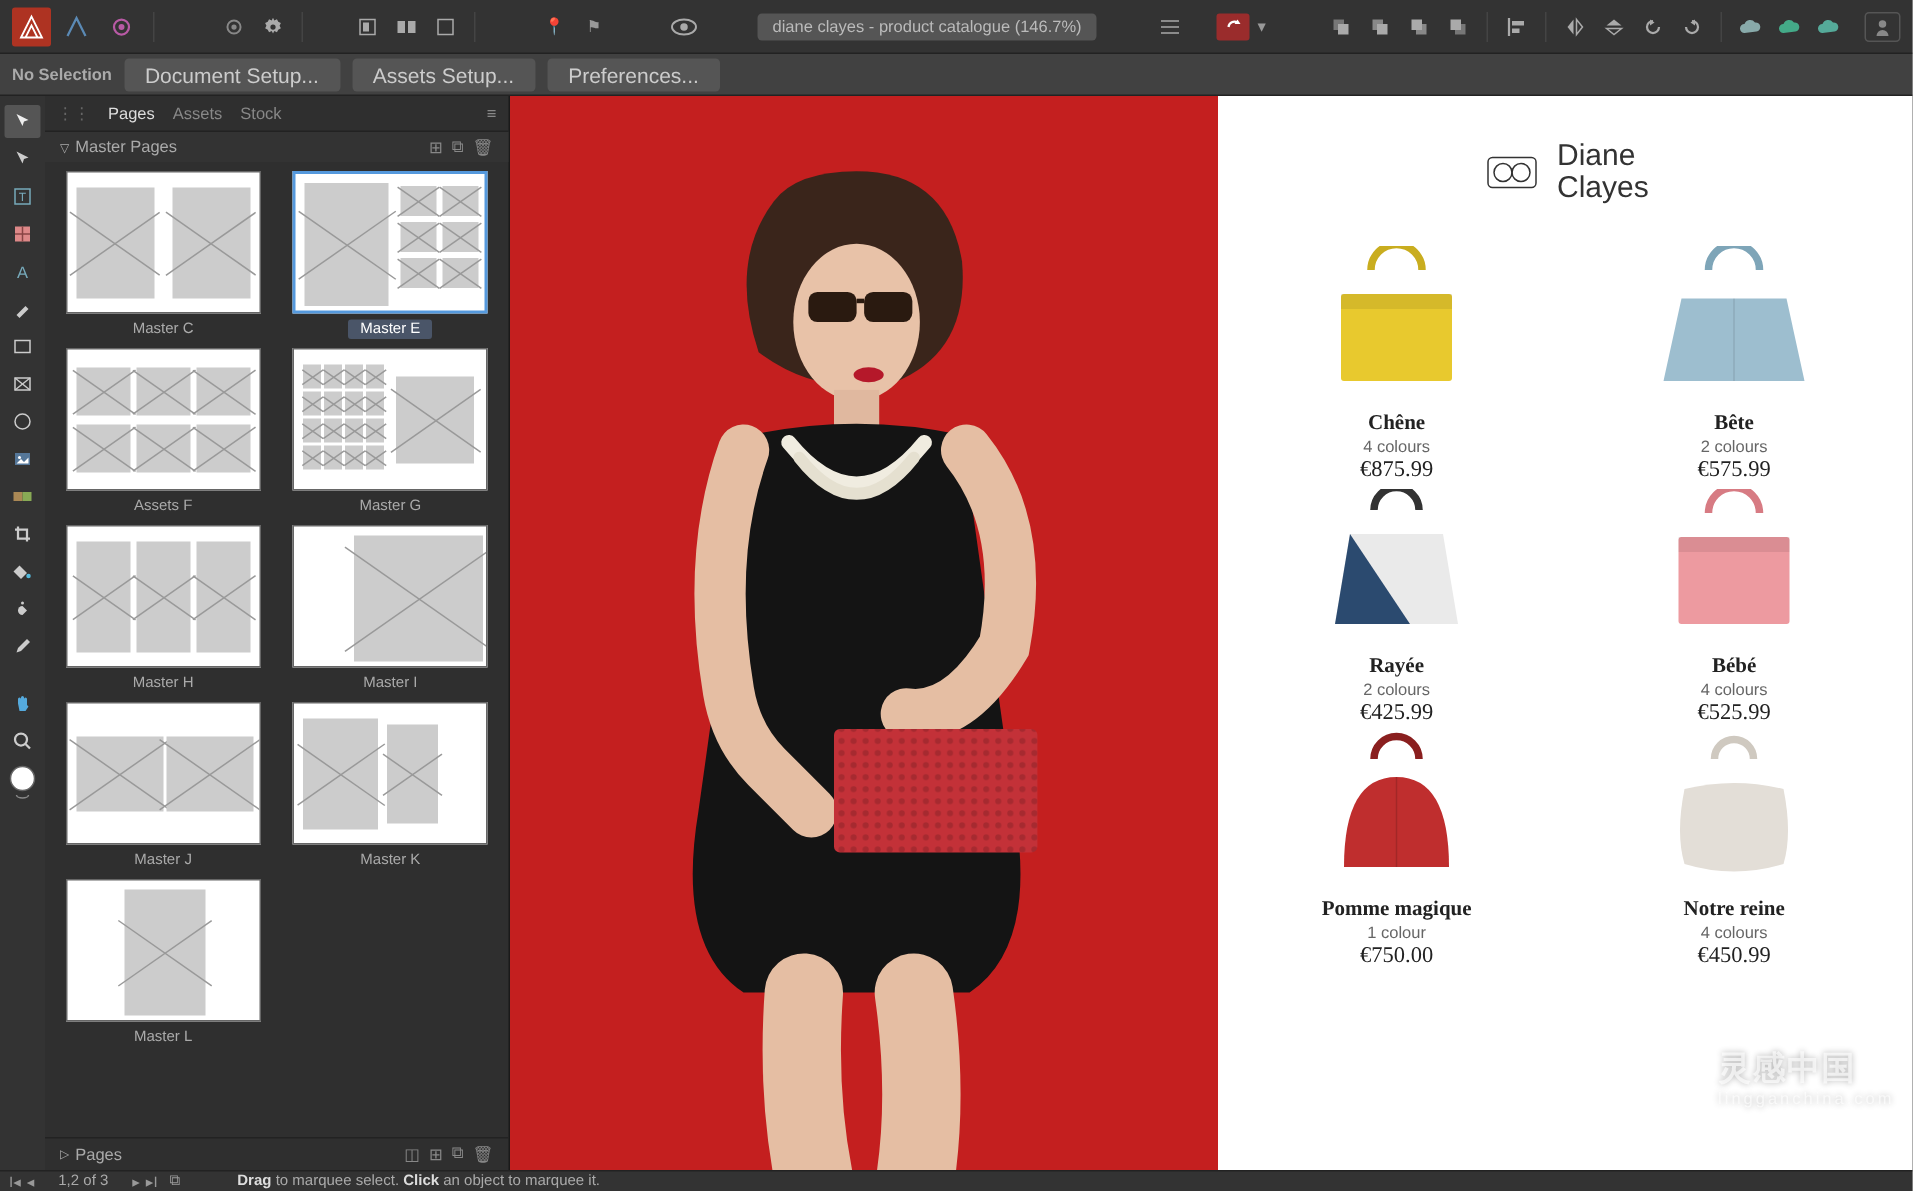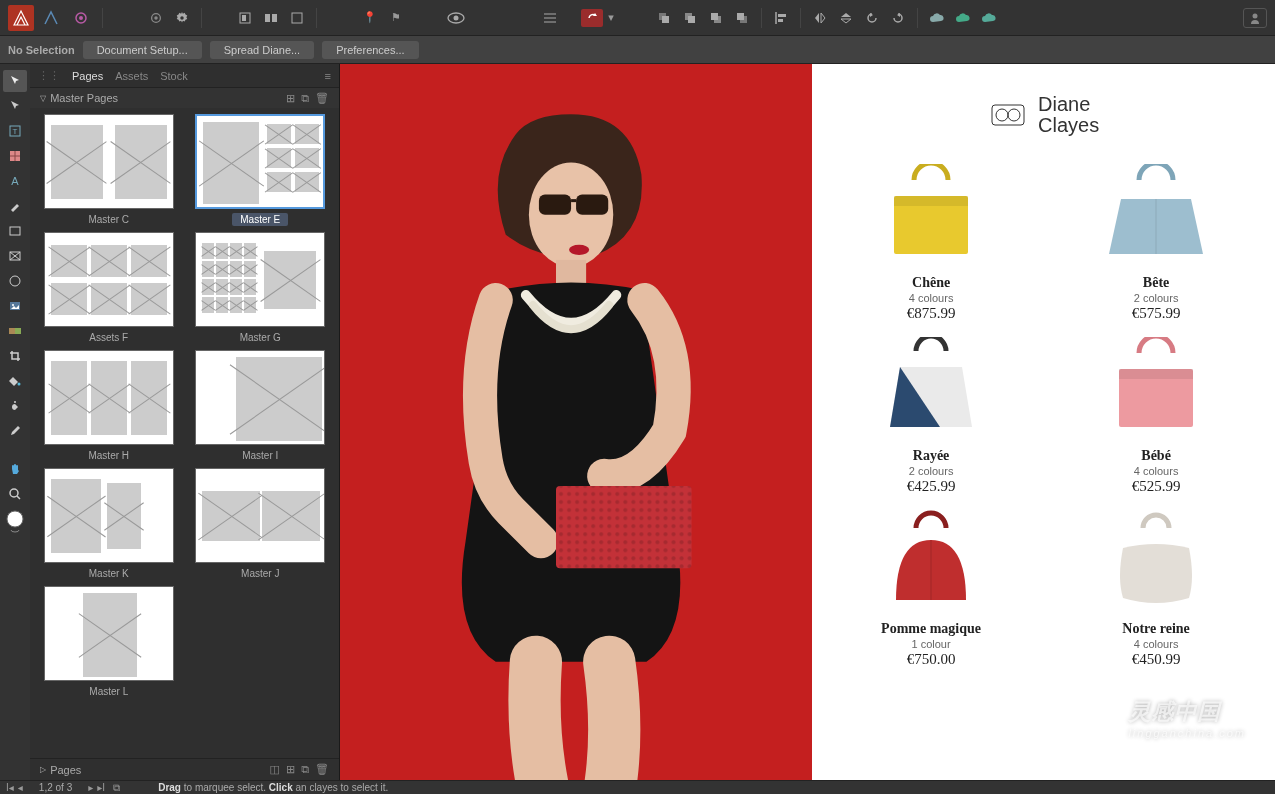--- a/index.html
+++ b/index.html
@@ -12,21 +12,21 @@
 .tb-icon { width: 22px; height: 22px; display: flex; align-items: center; justify-content: center; color: #999; cursor: pointer; border-radius: 3px; }
 .tb-sep { width: 1px; height: 20px; background: #444; margin: 0 4px; }
 .doc-title { background: #555; padding: 3px 10px; border-radius: 3px; font-size: 11px; color: #bbb; margin: 0 auto; }
 .tb-red { background: #9a2c2c; color: #fff; width: 22px; height: 18px; border-radius: 2px; display:flex; align-items:center; justify-content:center; }
 .spacer { flex: 1; }
 .user-badge { width: 24px; height: 20px; border: 1px solid #555; border-radius: 3px; display:flex; align-items:center; justify-content:center; }
 
 
 .ctx-toolbar { height: 28px; background: #414141; display: flex; align-items: center; padding: 0 8px; gap: 8px; font-size: 11px; border-bottom: 1px solid #222; }
 .ctx-label { color: #aaa; font-weight: bold; }
-.ctx-btn { background: #555; padding: 3px 14px; border-radius: 3px; color: #ccc; cursor: pointer; font-size:11px; }
+.ctx-btn { background: #555; padding: 3px 14px; border-radius: 3px; color: #ccc; cursor: pointer; font-size:14px; }
 
 
 .main { display: flex; height: 716px; }
 .left-tools { width: 30px; background: #333; display: flex; flex-direction: column; align-items: center; padding-top: 6px; gap: 3px; }
 .tool { width: 24px; height: 22px; display: flex; align-items: center; justify-content: center; color: #ccc; cursor: pointer; border-radius: 2px; }
 .tool.sel { background: #555; }
 
 .pages-panel { width: 310px; background: #2f2f2f; display: flex; flex-direction: column; border-right: 1px solid #1a1a1a; }
 .panel-tabs { height: 24px; display: flex; align-items: center; padding: 0 8px; gap: 12px; font-size: 11px; border-bottom: 1px solid #222; }
 .ptab { color: #888; cursor: pointer; }
@@ -55,37 +55,37 @@
 
 .canvas { flex: 1; background: #444; display: flex; overflow: hidden; }
 .spread { background: #fff; display: flex; width: 100%; }
 .page-left { width: 50.5%; background: #c12020; position: relative; overflow: hidden; }
 .page-right { width: 49.5%; background: #fff; padding: 30px 20px 10px; display: flex; flex-direction: column; align-items: center; }
 
 .brand { display: flex; align-items: center; gap: 10px; margin-bottom: 28px; }
 .brand-mark { width: 40px; height: 28px; }
 .brand-text { font-family: Georgia, serif; font-size: 20px; line-height: 1.05; color: #333; }
 
-.products { display: grid; grid-template-columns: 1fr 1fr; gap: 15px 50px; width: 100%; max-width: 400px; }
+.products { display: grid; grid-template-columns: 1fr 1fr; gap: 4px 50px; width: 100%; max-width: 400px; }
 .product { text-align: center; }
 .bag-img { width: 110px; height: 105px; margin: 0 auto 6px; position: relative; }
 .pname { font-family: Georgia, serif; font-weight: bold; font-size: 14px; color: #222; }
 .pcolours { font-size: 11px; color: #666; margin: 1px 0; }
 .pprice { font-family: Georgia, serif; font-size: 15px; color: #222; }
 
 
 .model { position: absolute; width: 100%; height: 100%; }
 
 
 .status-bar { position: absolute; bottom: 0; left: 0; right: 0; height: 14px; background: #333; display: flex; align-items: center; padding: 0 6px; font-size: 10px; color: #aaa; gap: 8px; border-top: 1px solid #222; }
 .sb-nav { display: flex; gap: 4px; align-items: center; }
 .sb-btn { cursor: pointer; color: #999; }
 .sb-hint b { color: #ddd; }
 
-.watermark { position: absolute; right: 29px; bottom: 55px; color: rgba(255,255,255,0.65); font-size: 22px; font-weight: bold; font-style: italic; letter-spacing: 1px; text-shadow: 0 0 4px rgba(0,0,0,0.3); pointer-events:none; }
+.watermark { position: absolute; right: 12px; bottom: 55px; color: rgba(255,255,255,0.65); font-size: 22px; font-weight: bold; letter-spacing: 1px; text-shadow: 0 0 4px rgba(0,0,0,0.3); pointer-events:none; }
 .watermark .sub { font-size: 11px; display: block; letter-spacing: 2px; font-weight: normal; }
 
 svg { display: block; }
 </style>
 </head>
 <body>
 
 <div class="top-toolbar">
   <div class="app-tab active">
       <svg width="18" height="18" viewBox="0 0 18 18">
@@ -141,20 +141,21 @@
   <div class="tb-icon">📍</div>
   <div class="tb-icon">⚑</div>
   <div style="width:30px"></div>
   <div class="tb-icon">
       <svg width="18" height="12" viewBox="0 0 18 12">
         <ellipse cx="9" cy="6" rx="8" ry="5" fill="none" stroke="#aaa" stroke-width="1.3"></ellipse>
         <circle cx="9" cy="6" r="2.5" fill="#aaa"></circle>
       </svg>
     </div>
   <div style="width:30px"></div>
+  <div class="doc-title">diane clayes - product catalogue (146.7%)</div>
   <div style="width:30px"></div>
   <div class="tb-icon">
       <svg width="14" height="14" viewBox="0 0 14 14">
         <line x1="1" y1="3" x2="13" y2="3" stroke="#aaa"></line>
         <line x1="1" y1="7" x2="13" y2="7" stroke="#aaa"></line>
         <line x1="1" y1="11" x2="13" y2="11" stroke="#aaa"></line>
       </svg>
     </div>
   <div style="width:12px"></div>
   <div class="tb-red">
@@ -243,21 +244,21 @@
       <svg width="12" height="12" viewBox="0 0 12 12">
         <circle cx="6" cy="4" r="2.5" fill="#888"></circle>
         <path d="M2 12a4 4 0 018 0z" fill="#888"></path>
       </svg>
     </div>
 </div>
 
 <div class="ctx-toolbar">
   <span class="ctx-label">No Selection</span>
   <span class="ctx-btn">Document Setup...</span>
-  <span class="ctx-btn">Spread Diane...</span>
+  <span class="ctx-btn">Assets Setup...</span>
   <span class="ctx-btn">Preferences...</span>
 </div>
 
 <div class="main">
 
   <div class="left-tools">
     <div class="tool sel">
         <svg width="14" height="14" viewBox="0 0 14 14">
           <path d="M3 2l8 4-3 1-1 3z" fill="#eee"></path>
         </svg>
@@ -441,31 +442,31 @@
           <div class="master-label">Master H</div>
         </div>
         <div class="master-item">
           <div class="master-thumb">
             <div class="ph" style="left: 40px; top: 6px; width: 86px; height: 84px;"></div>
           </div>
           <div class="master-label">Master I</div>
         </div>
         <div class="master-item">
           <div class="master-thumb">
+            <div class="ph" style="left: 6px; top: 22px; width: 58px; height: 50px;"></div>
+            <div class="ph" style="left: 66px; top: 22px; width: 58px; height: 50px;"></div>
+          </div>
+          <div class="master-label">Master J</div>
+        </div>
+        <div class="master-item">
+          <div class="master-thumb">
             <div class="ph" style="left: 6px; top: 10px; width: 50px; height: 74px;"></div>
             <div class="ph" style="left: 62px; top: 14px; width: 34px; height: 66px;"></div>
           </div>
           <div class="master-label">Master K</div>
-        </div>
-        <div class="master-item">
-          <div class="master-thumb">
-            <div class="ph" style="left: 6px; top: 22px; width: 58px; height: 50px;"></div>
-            <div class="ph" style="left: 66px; top: 22px; width: 58px; height: 50px;"></div>
-          </div>
-          <div class="master-label">Master J</div>
         </div>
         <div class="master-item">
           <div class="master-thumb">
             <div class="ph" style="left: 38px; top: 6px; width: 54px; height: 84px;"></div>
           </div>
           <div class="master-label">Master L</div>
         </div>
       </div>
     <div class="pages-footer">
       <span class="arrow">▷</span>
@@ -607,20 +608,20 @@
 <div class="status-bar">
   <div class="sb-nav">
     <span class="sb-btn">I◂</span>
     <span class="sb-btn">◂</span>
     <span style="margin:0 12px;">1,2 of 3</span>
     <span class="sb-btn">▸</span>
     <span class="sb-btn">▸I</span>
   </div>
   <span class="sb-btn">⧉</span>
   <div class="sb-hint" style="margin-left:30px;">
-    <b>Drag</b><span> to marquee select. </span><b>Click</b><span> an clayes to select it.</span>
+    <b>Drag</b><span> to marquee select. </span><b>Click</b><span> an object to marquee it.</span>
   </div>
 </div>
 
 <div class="watermark">
   <span>灵感中国</span>
   <span class="sub">lingganchina.com</span>
 </div>
 
 </body></html>

